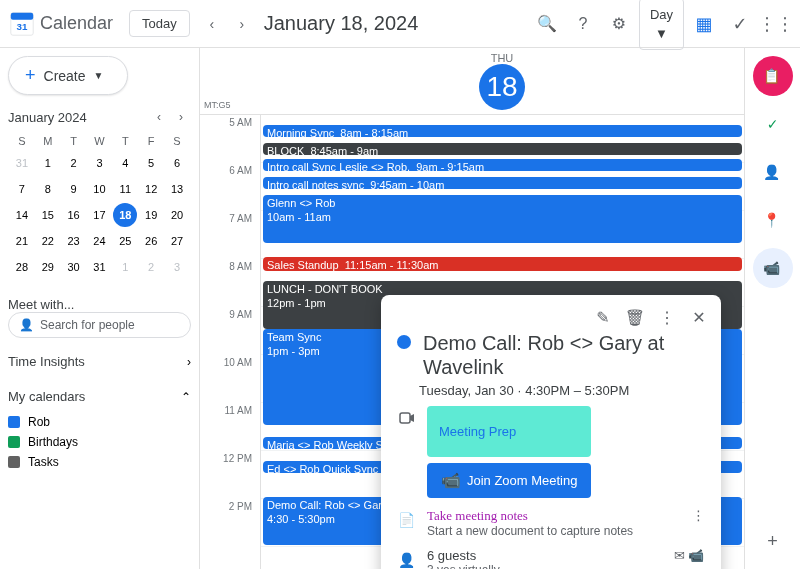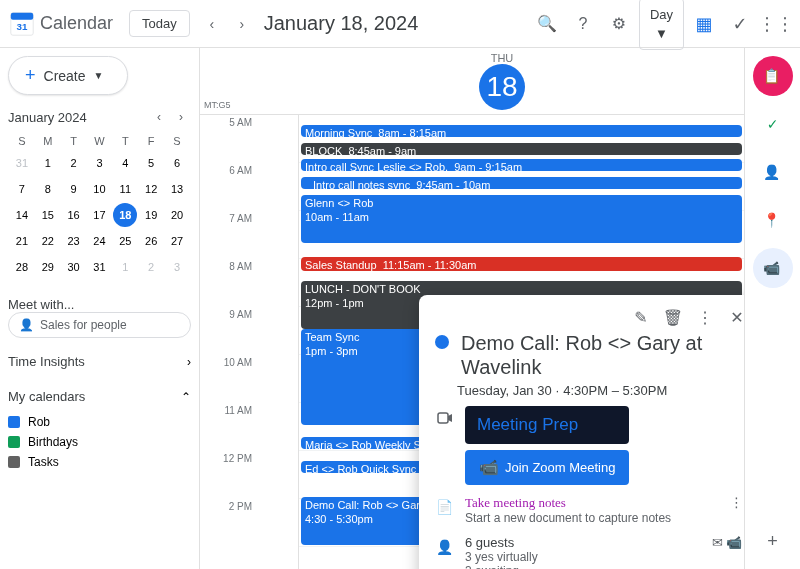--- a/index.html
+++ b/index.html
@@ -55,37 +55,37 @@
     .cal-header { display: flex; border-bottom: 1px solid #e0e0e0; flex-shrink: 0; }
     .time-gutter-header { width: 60px; flex-shrink: 0; }
     .day-header { flex: 1; text-align: center; padding: 4px 0; }
     .day-label { font-size: 11px; color: #70757a; }
     .day-number { font-size: 28px; color: #fff; background: #1a73e8; border-radius: 50%; width: 46px; height: 46px; display: flex; align-items: center; justify-content: center; margin: 0 auto; font-weight: 500; }
 
     
     .cal-body { display: flex; flex: 1; overflow-y: auto; position: relative; }
     .time-gutter { width: 60px; flex-shrink: 0; }
     .time-slot-label { height: 48px; display: flex; align-items: flex-start; justify-content: flex-end; padding-right: 8px; padding-top: 2px; font-size: 10px; color: #70757a; }
-    .day-column { flex: 1; position: relative; border-left: 1px solid #e0e0e0; margin-left: 38px; }
+    .day-column { flex: 1; position: relative; border-left: 1px solid #e0e0e0; }
     .hour-line { height: 48px; border-bottom: 1px solid #f1f3f4; position: relative; }
 
     
     .popup-overlay { position: absolute; top: 0; left: 0; right: 0; bottom: 0; pointer-events: none; }
     .popup { position: absolute; background: #fff; border-radius: 8px; box-shadow: 0 4px 16px rgba(0,0,0,0.25); width: 340px; pointer-events: all; z-index: 100; }
     .popup-header { display: flex; align-items: center; justify-content: flex-end; padding: 8px 8px 0 8px; gap: 4px; }
     .popup-header button { background: none; border: none; cursor: pointer; color: #5f6368; font-size: 16px; width: 28px; height: 28px; border-radius: 50%; display: flex; align-items: center; justify-content: center; }
     .popup-body { padding: 0 16px 12px 16px; }
     .popup-title-row { display: flex; align-items: flex-start; gap: 12px; margin-bottom: 4px; }
     .popup-color-dot { width: 14px; height: 14px; border-radius: 50%; background: #1a73e8; margin-top: 4px; flex-shrink: 0; }
     .popup-title { font-size: 20px; color: #3c4043; font-weight: 500; line-height: 1.2; }
     .popup-date { font-size: 13px; color: #3c4043; margin-bottom: 8px; margin-left: 22px; }
     .popup-row { display: flex; align-items: flex-start; gap: 10px; margin-bottom: 10px; }
     .popup-icon { width: 20px; height: 20px; display: flex; align-items: center; justify-content: center; color: #5f6368; font-size: 14px; flex-shrink: 0; margin-top: 2px; }
     .popup-meeting-btn { background: #1a73e8; color: #fff; border: none; border-radius: 4px; padding: 8px 14px; font-size: 13px; cursor: pointer; display: flex; align-items: center; gap: 6px; }
-    .meeting-pres { background: #0f172a; border: none; border-radius: 4px; padding: 9px 12px; font-size: 17px; cursor: pointer; color: #1a73e8; display: flex; align-items: center; gap: 4px; }
+    .meeting-pres { background: #5eead4; border: none; border-radius: 4px; padding: 18px 12px; font-size: 13px; cursor: pointer; color: #1a73e8; display: flex; align-items: center; gap: 4px; }
     .popup-notes { font-size: 13px; color: #3c4043; }
     .popup-notes-sub { font-size: 12px; color: #5f6368; }
     .popup-guests { font-size: 13px; color: #3c4043; }
     .popup-guests-sub { font-size: 12px; color: #5f6368; }
 
     
     .right-icons { width: 56px; border-left: 1px solid #e0e0e0; display: flex; flex-direction: column; align-items: center; padding: 8px 0; gap: 8px; flex-shrink: 0; }
     .right-icon-btn { width: 40px; height: 40px; border-radius: 50%; background: none; border: none; cursor: pointer; display: flex; align-items: center; justify-content: center; font-size: 20px; }
   </style>
 </head>
@@ -196,21 +196,21 @@
               <td class="other-month">3</td>
             </tr>
           </tbody>
       </table>
     </div>
 
     <div class="meet-section">
       <div class="meet-title">Meet with...</div>
       <div class="search-people">
         <span>👤</span>
-        <span>Sales for people</span>
+        <span>Search for people</span>
       </div>
     </div>
 
     <div class="section-header">
       <span class="section-title">Time Insights</span>
       <span>›</span>
     </div>
 
     <div class="my-calendars-section">
       <div class="section-header">
@@ -269,21 +269,21 @@
               <div class="hour-line"></div>
               <div class="hour-line"></div>
               <div class="hour-line"></div>
               <div class="hour-line"></div>
             </div>
 
           <div id="events-layer" style="position:absolute; top:0; left:0; right:0; bottom:0; pointer-events:none;">
               <div style="position: absolute; left: 2px; right: 2px; top: 10px; height: 12px; background: rgb(26, 115, 232); border-radius: 4px; padding: 1px 4px; font-size: 11px; color: rgb(255, 255, 255); cursor: pointer; overflow: hidden; white-space: pre; line-height: 1.3; pointer-events: all;">Morning Sync  8am - 8:15am</div>
               <div style="position: absolute; left: 2px; right: 2px; top: 28px; height: 12px; background: rgb(60, 64, 67); border-radius: 4px; padding: 1px 4px; font-size: 11px; color: rgb(255, 255, 255); cursor: pointer; overflow: hidden; white-space: pre; line-height: 1.3; pointer-events: all;">BLOCK  8:45am - 9am</div>
               <div style="position: absolute; left: 2px; right: 2px; top: 44px; height: 12px; background: rgb(26, 115, 232); border-radius: 4px; padding: 1px 4px; font-size: 11px; color: rgb(255, 255, 255); cursor: pointer; overflow: hidden; white-space: pre; line-height: 1.3; pointer-events: all;">Intro call Sync Leslie &lt;&gt; Rob,  9am - 9:15am</div>
-              <div style="position: absolute; left: 2px; right: 2px; top: 62px; height: 12px; background: rgb(26, 115, 232); border-radius: 4px; padding: 1px 12px; font-size: 11px; color: rgb(255, 255, 255); cursor: pointer; overflow: hidden; white-space: pre; line-height: 1.3; pointer-events: all;">Intro call notes sync  9:45am - 10am</div>
+              <div style="position: absolute; left: 2px; right: 2px; top: 62px; height: 12px; background: rgb(26, 115, 232); border-radius: 4px; padding: 1px 4px; font-size: 11px; color: rgb(255, 255, 255); cursor: pointer; overflow: hidden; white-space: pre; line-height: 1.3; pointer-events: all;">Intro call notes sync  9:45am - 10am</div>
               <div style="position: absolute; left: 2px; right: 2px; top: 80px; height: 48px; background: rgb(26, 115, 232); border-radius: 4px; padding: 1px 4px; font-size: 11px; color: rgb(255, 255, 255); cursor: pointer; overflow: hidden; white-space: pre; line-height: 1.3; pointer-events: all;">Glenn &lt;&gt; Rob
 10am - 11am</div>
               <div style="position: absolute; left: 2px; right: 2px; top: 142px; height: 14px; background: rgb(217, 48, 37); border-radius: 4px; padding: 1px 4px; font-size: 11px; color: rgb(255, 255, 255); cursor: pointer; overflow: hidden; white-space: pre; line-height: 1.3; pointer-events: all;">Sales Standup  11:15am - 11:30am</div>
               <div style="position: absolute; left: 2px; right: 2px; top: 166px; height: 48px; background: rgb(60, 64, 67); border-radius: 4px; padding: 1px 4px; font-size: 11px; color: rgb(255, 255, 255); cursor: pointer; overflow: hidden; white-space: pre; line-height: 1.3; pointer-events: all;">LUNCH - DON'T BOOK
 12pm - 1pm</div>
               <div style="position: absolute; left: 2px; right: 2px; top: 214px; height: 96px; background: rgb(26, 115, 232); border-radius: 4px; padding: 1px 4px; font-size: 11px; color: rgb(255, 255, 255); cursor: pointer; overflow: hidden; white-space: pre; line-height: 1.3; pointer-events: all;">Team Sync
 1pm - 3pm</div>
               <div style="position: absolute; left: 2px; right: 2px; top: 322px; height: 12px; background: rgb(26, 115, 232); border-radius: 4px; padding: 1px 4px; font-size: 11px; color: rgb(255, 255, 255); cursor: pointer; overflow: hidden; white-space: pre; line-height: 1.3; pointer-events: all;">Maria &lt;&gt; Rob Weekly Sync  3pm - 3:15pm</div>
               <div style="position: absolute; left: 2px; right: 2px; top: 346px; height: 12px; background: rgb(26, 115, 232); border-radius: 4px; padding: 1px 4px; font-size: 11px; color: rgb(255, 255, 255); cursor: pointer; overflow: hidden; white-space: pre; line-height: 1.3; pointer-events: all;">Ed &lt;&gt; Rob Quick Sync  3:45pm - 4pm</div>
               <div style="position: absolute; left: 2px; right: 2px; top: 382px; height: 48px; background: rgb(26, 115, 232); border-radius: 4px; padding: 1px 4px; font-size: 11px; color: rgb(255, 255, 255); cursor: pointer; overflow: hidden; white-space: pre; line-height: 1.3; pointer-events: all;">Demo Call: Rob &lt;&gt; Gary at Wavelink

